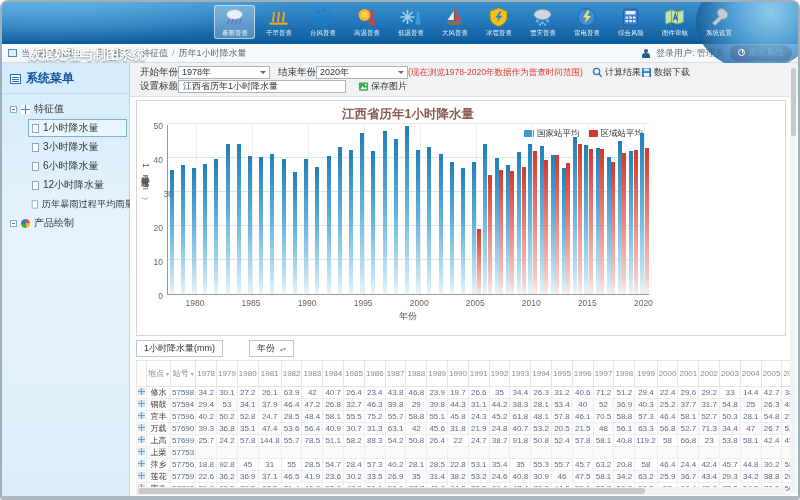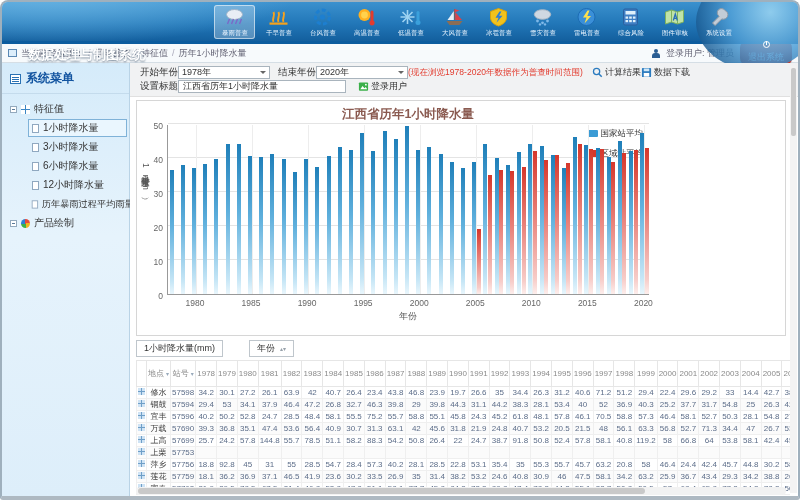--- a/index.html
+++ b/index.html
@@ -30,21 +30,21 @@
   .topbar{height:19px;flex:0 0 19px;background:#f7fafc;border-bottom:1px solid #d5dee5;
     display:flex;align-items:center;font-size:9px;color:#667;padding:0 6px;gap:4px;}
   .crumb-ico{width:9px;height:8px;border:1px solid #5b89b4;background:#dceefb;display:inline-block;}
   .crumb-sep{color:#aab;}
   .topbar-right{margin-left:auto;display:flex;align-items:center;gap:6px;}
   .user-ico{width:8px;height:9px;position:relative;display:inline-block;}
   .user-ico::before{content:"";position:absolute;left:2px;top:0;width:4px;height:4px;border-radius:50%;background:#2a5d93;}
   .user-ico::after{content:"";position:absolute;left:0;top:4px;width:8px;height:5px;border-radius:3px 3px 0 0;background:#2a5d93;}
   .logout-btn{background:linear-gradient(180deg,#e4594c,#c23527);color:#fff;font-size:9px;
     border-radius:8px;padding:1px 8px 2px;display:flex;align-items:center;gap:3px;cursor:pointer;
-    box-shadow:0 1px 1px rgba(0,0,0,.25);flex-direction:column;}
+    box-shadow:0 1px 1px rgba(0,0,0,.25);}
   .power-ico{width:7px;height:7px;border:1px solid #fff;border-radius:50%;position:relative;display:inline-block;}
   .power-ico::after{content:"";position:absolute;left:2.5px;top:-1px;width:1px;height:4px;background:#fff;}
 
   
   .body{flex:1;display:flex;min-height:0;}
   .sidebar{width:128px;flex:0 0 128px;background:linear-gradient(180deg,#d5ebfa 0%,#e6f3fc 40%,#ddeefa 100%);
     border-right:1px solid #b9d3e6;display:flex;flex-direction:column;}
   .sb-header{display:flex;align-items:center;gap:5px;padding:7px 8px 6px;border-bottom:1px solid #c4dbec;
     color:#1254a0;font-size:12px;font-weight:bold;}
   .sb-ico{width:11px;height:10px;border:1px solid #2a72b4;background:#fff;position:relative;display:inline-block;}
@@ -90,21 +90,21 @@
   .gridline-h{position:absolute;left:0;width:100%;height:1px;background:#e4e4e4;}
   .gridline-v{position:absolute;top:0;bottom:0;width:1px;background:#ededed;}
   .bar{position:absolute;bottom:0;width:4px;}
   .bar-blue{background:linear-gradient(180deg,#1f7fb9 0%,#5fb0dd 45%,#c6e6f6 90%,#e9f6fc 100%);}
   .bar-red{background:linear-gradient(180deg,#d6372b 0%,#e98078 45%,#f7cdc9 90%,#fdeeec 100%);}
   .ytick{position:absolute;width:24px;text-align:right;font-size:8.5px;color:#666;}
   .xtick{position:absolute;width:30px;text-align:center;font-size:8.5px;color:#666;}
   .xlabel{position:absolute;left:30px;width:482px;text-align:center;font-size:9px;color:#555;}
   .ylabel{position:absolute;left:3px;top:62px;writing-mode:vertical-rl;font-size:8.5px;color:#555;letter-spacing:1px;}
   .legend{position:absolute;right:3px;top:2px;display:flex;gap:8px;align-items:center;font-size:8.5px;color:#333;
-    background:rgba(255,255,255,.85);padding:1px 3px;flex-direction:column;}
+    background:rgba(255,255,255,.85);padding:1px 3px;}
   .legend .sw{width:10px;height:7px;border-radius:1px;display:inline-block;margin-right:3px;vertical-align:-1px;}
 
   
   .table-section{flex:1;margin:4px 0 0 6px;min-height:0;overflow:hidden;position:relative;}
   .table-ctrl{display:flex;gap:26px;margin-bottom:3px;align-items:center;}
   .unit-box,.year-dd{border:1px solid #bfc6cc;background:#fff;font-size:9px;color:#333;padding:1px 7px;
     display:flex;align-items:center;gap:5px;}
   .year-dd{cursor:pointer;}
   .dd-arrows{color:#98a2ab;font-size:6px;line-height:1;}
   .table-wrap{overflow:hidden;width:calc(100% - 8px);}
@@ -376,21 +376,21 @@
           <span>设置标题</span>
           <div class="text-input">
             <span>江西省历年1小时降水量</span>
           </div>
           <span class="mini-btn" style="margin-left:12px;">
             <svg viewBox="0 0 12 12">
                 <rect x="1" y="1.5" width="10" height="9" rx="1" fill="#3bb04a"></rect>
                 <path d="M2.5 9 L5 5.5 L7 8 L8.5 6.5 L10 9 Z" fill="#fff"></path>
                 <circle cx="8.6" cy="4" r="1" fill="#fff"></circle>
               </svg>
-            <span>登录用户</span>
+            <span>保存图片</span>
           </span>
         </div>
       </div>
 
       <div class="chart-panel">
         <div class="chart-title">江西省历年1小时降水量</div>
         <div class="ylabel">1小时降水量（mm）</div>
         <div class="chart-plot">
           <div class="legend">
             <span><span class="sw" style="background:#3a9bd5;"></span><span>国家站平均</span></span>
@@ -467,21 +467,21 @@
             <div class="bar bar-blue" style="left: 461.181px; height: 142.8px;"></div>
             <div class="bar bar-red" style="left: 465.681px; height: 143.82px;"></div>
             <div class="gridline-v" style="left: 476.395px;"></div>
             <div class="bar bar-blue" style="left: 472.391px; height: 161.5px;"></div>
             <div class="bar bar-red" style="left: 476.891px; height: 145.52px;"></div>
           </div>
         <div class="xlabel" style="top:209px;">年份</div>
       <div class="ytick" style="left: 2px; top: 190px;">0</div>
           <div class="ytick" style="left: 2px; top: 156px;">10</div>
           <div class="ytick" style="left: 2px; top: 122px;">20</div>
-          <div class="ytick" style="left: 2px; top: 88px;">30</div>
+          <div class="ytick" style="left: 12px; top: 88px;">30</div>
           <div class="ytick" style="left: 2px; top: 54px;">40</div>
           <div class="ytick" style="left: 2px; top: 20px;">50</div>
           <div class="xtick" style="left: 43.0233px; top: 197px;">1980</div>
           <div class="xtick" style="left: 99.0698px; top: 197px;">1985</div>
           <div class="xtick" style="left: 155.116px; top: 197px;">1990</div>
           <div class="xtick" style="left: 211.163px; top: 197px;">1995</div>
           <div class="xtick" style="left: 267.209px; top: 197px;">2000</div>
           <div class="xtick" style="left: 323.256px; top: 197px;">2005</div>
           <div class="xtick" style="left: 379.302px; top: 197px;">2010</div>
           <div class="xtick" style="left: 435.349px; top: 197px;">2015</div>
@@ -728,21 +728,21 @@
                   <td>38.7</td>
                   <td>91.8</td>
                   <td>50.8</td>
                   <td>52.4</td>
                   <td>57.8</td>
                   <td>58.1</td>
                   <td>40.8</td>
                   <td>119.2</td>
                   <td>58</td>
                   <td>66.8</td>
-                  <td>64</td>
+                  <td>23</td>
                   <td>53.8</td>
                   <td>58.1</td>
                   <td>42.4</td>
                   <td>45.1</td>
                 </tr>
                 <tr>
                   <td><span class="row-ico"></span></td>
                   <td class="name-cell">上栗</td>
                   <td>57753</td>
                   <td></td>
@@ -806,21 +806,21 @@
                   <td>42.4</td>
                   <td>45.7</td>
                   <td>44.8</td>
                   <td>30.2</td>
                   <td>58.2</td>
                 </tr>
                 <tr>
                   <td><span class="row-ico"></span></td>
                   <td class="name-cell">莲花</td>
                   <td>57759</td>
-                  <td>18.1</td>
+                  <td>22.6</td>
                   <td>36.2</td>
                   <td>36.9</td>
                   <td>37.1</td>
                   <td>46.5</td>
                   <td>41.9</td>
                   <td>23.6</td>
                   <td>30.2</td>
                   <td>33.5</td>
                   <td>26.9</td>
                   <td>35</td>

